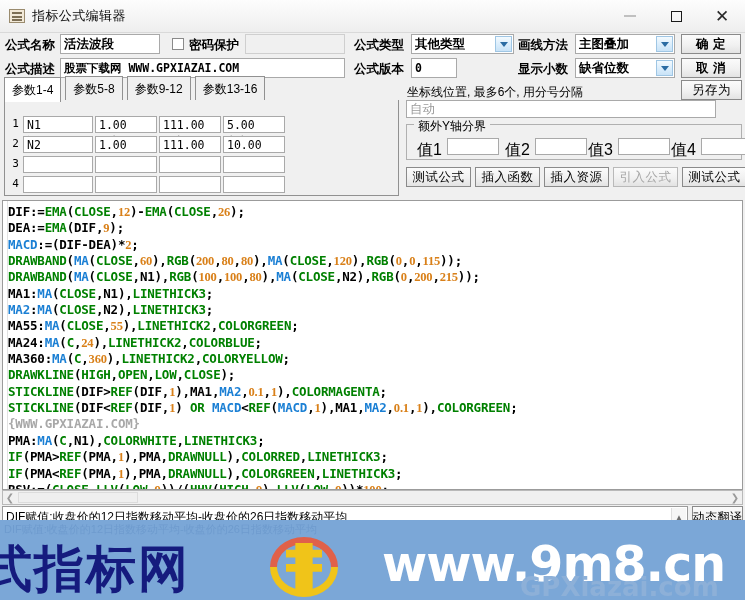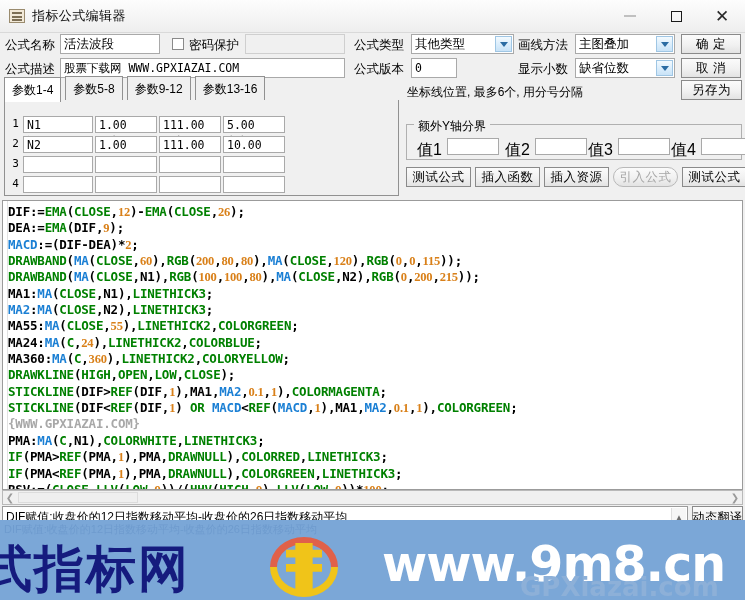--- a/index.html
+++ b/index.html
@@ -145,21 +145,21 @@
   }
   .btn.disabled { color: #a6a6a6; border-color: #b9b9b9; }
   .chk {
     width: 12px; height: 12px;
     background: #fff;
     border: 1px solid #8a8a8a;
     box-sizing: border-box;
   }
 
   
-  .form { position: absolute; left: 0; top: 32px; width: 703px; height: 48px; }
+  .form { position: absolute; left: 0; top: 32px; width: 703px; height: 48px; font-weight: bold; }
   .row1 { position: absolute; left: 0; top: 2px; height: 21px; width: 745px; }
   .row2 { position: absolute; left: 0; top: 26px; height: 21px; width: 745px; }
 
   
   .tabstrip {
     position: absolute;
     left: 4px; top: 82px;
     width: 395px; height: 19px;
     display: flex;
     align-items: flex-end;
@@ -514,40 +514,41 @@
 
     <div class="param-rownum" style="top:77px;">4</div>
     <div class="tbox pcell" style="left:18px;top:76px;width:70px;"></div>
     <div class="tbox pcell" style="left:90px;top:76px;width:62px;"></div>
     <div class="tbox pcell" style="left:154px;top:76px;width:62px;"></div>
     <div class="tbox pcell" style="left:218px;top:76px;width:62px;"></div>
   </div>
 
   <div class="rightpanel">
     <div class="coordlbl">坐标线位置, 最多6个, 用分号分隔</div>
+    <div class="tbox cn gray-text coordbox">自动</div>
 
     <div class="btn" style="position:absolute;left:276px;top:-4px;width:61px;height:20px;">另存为</div>
 
     <div class="grpbox"></div>
     <div class="grplegend">额外Y轴分界</div>
 
     <div class="vlbl" style="left:12px;">值1</div>
     <div class="tbox vbox" style="left:42px;width:52px;"></div>
     <div class="vlbl" style="left:100px;">值2</div>
     <div class="tbox vbox" style="left:130px;width:52px;"></div>
     <div class="vlbl" style="left:183px;text-align:right;">值3</div>
     <div class="tbox vbox" style="left:213px;width:52px;"></div>
     <div class="vlbl" style="left:266px;">值4</div>
     <div class="tbox vbox" style="left:296px;width:52px;"></div>
 
     <div class="toolrow">
       <div class="btn" style="left:0px;width:65px;">测试公式</div>
       <div class="btn" style="left:69px;width:65px;">插入函数</div>
       <div class="btn" style="left:138px;width:65px;">插入资源</div>
-      <div class="btn disabled" style="left:207px;width:65px;border-radius:10px;">引入公式</div>
+      <div class="btn disabled" style="left:207px;width:65px;">引入公式</div>
       <div class="btn" style="left:276px;width:65px;">测试公式</div>
     </div>
   </div>
 
   <div class="editor">
     <div class="gutter"></div>
     <div class="code" id="code-area"><div class="l"><span class="k">DIF:=</span><span class="fn">EMA</span><span class="k">(</span><span class="fn">CLOSE</span><span class="k">,</span><span class="num">12</span><span class="k">)-</span><span class="fn">EMA</span><span class="k">(</span><span class="fn">CLOSE</span><span class="k">,</span><span class="num">26</span><span class="k">);</span></div><div class="l"><span class="k">DEA:=</span><span class="fn">EMA</span><span class="k">(DIF,</span><span class="num">9</span><span class="k">);</span></div><div class="l"><span class="fb">MACD</span><span class="k">:=(DIF-DEA)*</span><span class="num">2</span><span class="k">;</span></div><div class="l"><span class="fn">DRAWBAND</span><span class="k">(</span><span class="fb">MA</span><span class="k">(</span><span class="fn">CLOSE</span><span class="k">,</span><span class="num">60</span><span class="k">),</span><span class="fn">RGB</span><span class="k">(</span><span class="num">200</span><span class="k">,</span><span class="num">80</span><span class="k">,</span><span class="num">80</span><span class="k">),</span><span class="fb">MA</span><span class="k">(</span><span class="fn">CLOSE</span><span class="k">,</span><span class="num">120</span><span class="k">),</span><span class="fn">RGB</span><span class="k">(</span><span class="num">0</span><span class="k">,</span><span class="num">0</span><span class="k">,</span><span class="num">115</span><span class="k">));</span></div><div class="l"><span class="fn">DRAWBAND</span><span class="k">(</span><span class="fb">MA</span><span class="k">(</span><span class="fn">CLOSE</span><span class="k">,N1),</span><span class="fn">RGB</span><span class="k">(</span><span class="num">100</span><span class="k">,</span><span class="num">100</span><span class="k">,</span><span class="num">80</span><span class="k">),</span><span class="fb">MA</span><span class="k">(</span><span class="fn">CLOSE</span><span class="k">,N2),</span><span class="fn">RGB</span><span class="k">(</span><span class="num">0</span><span class="k">,</span><span class="num">200</span><span class="k">,</span><span class="num">215</span><span class="k">));</span></div><div class="l"><span class="k">MA1:</span><span class="fb">MA</span><span class="k">(</span><span class="fn">CLOSE</span><span class="k">,N1),</span><span class="fn">LINETHICK3</span><span class="k">;</span></div><div class="l"><span class="fb">MA2</span><span class="k">:</span><span class="fb">MA</span><span class="k">(</span><span class="fn">CLOSE</span><span class="k">,N2),</span><span class="fn">LINETHICK3</span><span class="k">;</span></div><div class="l"><span class="k">MA55:</span><span class="fb">MA</span><span class="k">(</span><span class="fn">CLOSE</span><span class="k">,</span><span class="num">55</span><span class="k">),</span><span class="fn">LINETHICK2</span><span class="k">,</span><span class="fn">COLORGREEN</span><span class="k">;</span></div><div class="l"><span class="k">MA24:</span><span class="fb">MA</span><span class="k">(</span><span class="fn">C</span><span class="k">,</span><span class="num">24</span><span class="k">),</span><span class="fn">LINETHICK2</span><span class="k">,</span><span class="fn">COLORBLUE</span><span class="k">;</span></div><div class="l"><span class="k">MA360:</span><span class="fb">MA</span><span class="k">(</span><span class="fn">C</span><span class="k">,</span><span class="num">360</span><span class="k">),</span><span class="fn">LINETHICK2</span><span class="k">,</span><span class="fn">COLORYELLOW</span><span class="k">;</span></div><div class="l"><span class="fn">DRAWKLINE</span><span class="k">(</span><span class="fn">HIGH</span><span class="k">,</span><span class="fn">OPEN</span><span class="k">,</span><span class="fn">LOW</span><span class="k">,</span><span class="fn">CLOSE</span><span class="k">);</span></div><div class="l"><span class="fn">STICKLINE</span><span class="k">(DIF&gt;</span><span class="fn">REF</span><span class="k">(DIF,</span><span class="num">1</span><span class="k">),MA1,</span><span class="fb">MA2</span><span class="k">,</span><span class="num">0.1</span><span class="k">,</span><span class="num">1</span><span class="k">),</span><span class="fn">COLORMAGENTA</span><span class="k">;</span></div><div class="l"><span class="fn">STICKLINE</span><span class="k">(DIF&lt;</span><span class="fn">REF</span><span class="k">(DIF,</span><span class="num">1</span><span class="k">) </span><span class="fn">OR</span><span class="k"> </span><span class="fb">MACD</span><span class="k">&lt;</span><span class="fn">REF</span><span class="k">(</span><span class="fb">MACD</span><span class="k">,</span><span class="num">1</span><span class="k">),MA1,</span><span class="fb">MA2</span><span class="k">,</span><span class="num">0.1</span><span class="k">,</span><span class="num">1</span><span class="k">),</span><span class="fn">COLORGREEN</span><span class="k">;</span></div><div class="l"><span class="cm">{WWW.GPXIAZAI.COM}</span></div><div class="l"><span class="k">PMA:</span><span class="fb">MA</span><span class="k">(</span><span class="fn">C</span><span class="k">,N1),</span><span class="fn">COLORWHITE</span><span class="k">,</span><span class="fn">LINETHICK3</span><span class="k">;</span></div><div class="l"><span class="fn">IF</span><span class="k">(PMA&gt;</span><span class="fn">REF</span><span class="k">(PMA,</span><span class="num">1</span><span class="k">),PMA,</span><span class="fn">DRAWNULL</span><span class="k">),</span><span class="fn">COLORRED</span><span class="k">,</span><span class="fn">LINETHICK3</span><span class="k">;</span></div><div class="l"><span class="fn">IF</span><span class="k">(PMA&lt;</span><span class="fn">REF</span><span class="k">(PMA,</span><span class="num">1</span><span class="k">),PMA,</span><span class="fn">DRAWNULL</span><span class="k">),</span><span class="fn">COLORGREEN</span><span class="k">,</span><span class="fn">LINETHICK3</span><span class="k">;</span></div><div class="l"><span class="k">RSV:=(</span><span class="fn">CLOSE</span><span class="k">-</span><span class="fn">LLV</span><span class="k">(</span><span class="fn">LOW</span><span class="k">,</span><span class="num">9</span><span class="k">))/(</span><span class="fn">HHV</span><span class="k">(</span><span class="fn">HIGH</span><span class="k">,</span><span class="num">9</span><span class="k">)-</span><span class="fn">LLV</span><span class="k">(</span><span class="fn">LOW</span><span class="k">,</span><span class="num">9</span><span class="k">))*</span><span class="num">100</span><span class="k">;</span></div></div>
   </div>
 
   <div class="hscroll">

